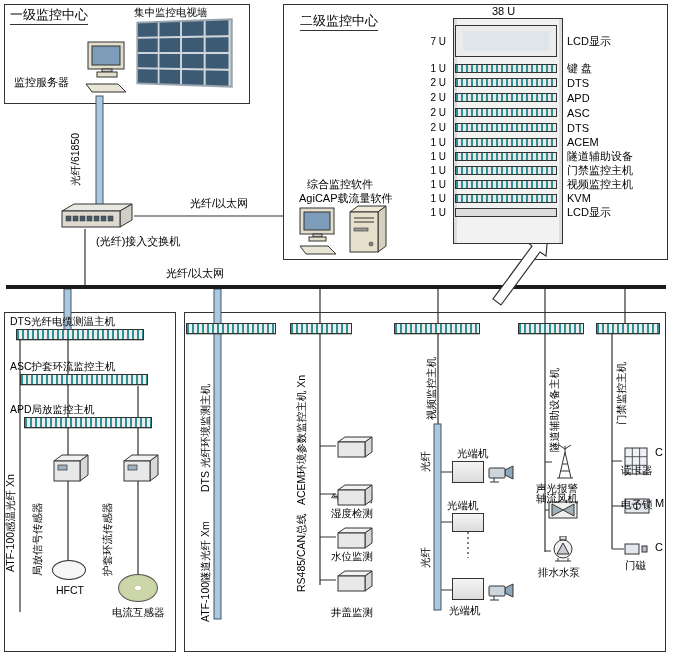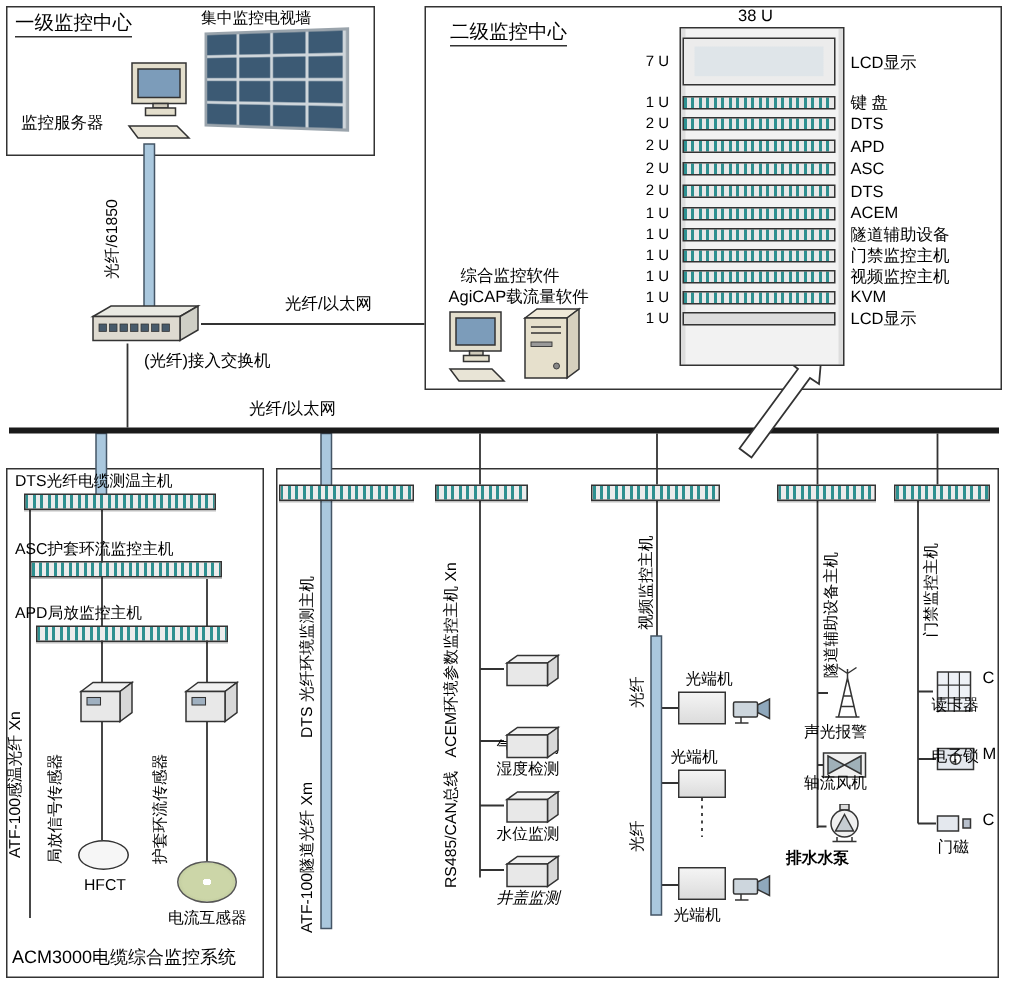--- a/index.html
+++ b/index.html
@@ -212,21 +212,20 @@
       <rect x="4" y="8" width="26" height="20" fill="#e8e8e8" stroke="#333"></rect>
       <rect x="8" y="12" width="9" height="5" fill="#9fb0c0" stroke="#333" stroke-width="0.7"></rect>
     </svg>
   </div>
   <div class="vlabel s10" style="left:32px;top:576px;">局放信号传感器</div>
   <div class="vlabel s10" style="left:102px;top:576px;">护套环流传感器</div>
   <div class="ellipse" style="left:52px;top:560px;width:34px;height:20px;"></div>
   <div class="lbl s10" style="left:56px;top:584px;">HFCT</div>
   <div class="disc" style="left:118px;top:574px;width:40px;height:28px;"></div>
   <div class="lbl s10" style="left:112px;top:606px;">电流互感器</div>
-  <div class="lbl s12" style="left:8px;top:632px;">ACM3000电缆综合监控系统</div>
 
   <div class="lbl s12" style="left:390px;top:664px;font-style:italic;">电缆隧道内</div>
 
   <div class="devbar" style="left:186px;top:323px;width:90px;"></div>
   <div class="vlabel s10" style="left:200px;top:492px;">DTS 光纤环境监测主机</div>
   <div class="vlabel s10" style="left:200px;top:622px;">ATF-100隧道光纤 Xm</div>
 
   <div class="devbar" style="left:290px;top:323px;width:62px;"></div>
   <div class="vlabel s10" style="left:296px;top:505px;">ACEM环境参数监控主机 Xn</div>
   <div class="vlabel s10" style="left:296px;top:592px;">RS485/CAN总线</div>
@@ -255,21 +254,21 @@
       </svg>
   </div>
   <div class="lbl s10" style="left:331px;top:550px;">水位监测</div>
   <div class="ico" style="left:336px;top:570px;">
     <svg width="38" height="22" viewBox="0 0 38 22">
         <polygon points="2,6 9,1 36,1 29,6" fill="#f2f2f2" stroke="#333"></polygon>
         <polygon points="29,6 36,1 36,16 29,21" fill="#d8d8d8" stroke="#333"></polygon>
         <rect x="2" y="6" width="27" height="15" fill="#e8e8e8" stroke="#333"></rect>
       </svg>
   </div>
-  <div class="lbl s10" style="left:331px;top:593px;font-style:italic;">井盖监测</div>
+  <div class="lbl s10" style="left:331px;top:606px;">井盖监测</div>
 
   <div class="devbar" style="left:394px;top:323px;width:86px;"></div>
   <div class="vlabel s10" style="left:426px;top:420px;">视频监控主机</div>
   <div class="vlabel s10" style="left:420px;top:472px;">光纤</div>
   <div class="vlabel s10" style="left:420px;top:568px;">光纤</div>
 
   <div class="lbl s10" style="left:457px;top:447px;">光端机</div>
   <div class="optbox" style="left:452px;top:461px;width:32px;height:22px;"></div>
   <div class="ico" style="left:487px;top:463px;">
     <svg width="28" height="20" viewBox="0 0 28 20">
@@ -302,32 +301,32 @@
     </svg>
   </div>
   <div class="lbl s10" style="left:536px;top:482px;">声光报警</div>
   <div class="ico" style="left:548px;top:500px;">
     <svg width="30" height="20" viewBox="0 0 30 20">
         <rect x="1" y="2" width="28" height="16" fill="#f0f0f0" stroke="#333"></rect>
         <polygon points="4,4 15,10 4,16" fill="#9fb0b8" stroke="#333"></polygon>
         <polygon points="26,4 15,10 26,16" fill="#9fb0b8" stroke="#333"></polygon>
       </svg>
   </div>
-  <div class="lbl s10" style="left:536px;top:516px;text-align:right;">轴流风机</div>
+  <div class="lbl s10" style="left:536px;top:492px;text-align:right;">轴流风机</div>
   <div class="ico" style="left:550px;top:536px;">
     <svg width="26" height="28" viewBox="0 0 26 28">
         <rect x="10" y="0" width="6" height="4" fill="#ddd" stroke="#333"></rect>
         <circle cx="13" cy="13" r="9" fill="#f0f0f0" stroke="#333"></circle>
         <polygon points="7,18 19,18 13,7" fill="#c6ccd2" stroke="#333"></polygon>
         <line x1="8" y1="22" x2="8" y2="25" stroke="#333"></line>
         <line x1="18" y1="22" x2="18" y2="25" stroke="#333"></line>
         <line x1="5" y1="25" x2="21" y2="25" stroke="#333"></line>
       </svg>
   </div>
-  <div class="lbl s10" style="left:524px;top:566px;font-weight:bold;">排水水泵</div>
+  <div class="lbl s10" style="left:538px;top:566px;">排水水泵</div>
 
   <div class="devbar" style="left:596px;top:323px;width:64px;"></div>
   <div class="vlabel s10" style="left:616px;top:425px;">门禁监控主机</div>
   <div class="ico" style="left:622px;top:446px;">
     <svg width="28" height="30" viewBox="0 0 28 30">
         <rect x="3" y="2" width="22" height="26" fill="#eef1f6" stroke="#333"></rect>
         <line x1="10.3" y1="2" x2="10.3" y2="28" stroke="#333" stroke-width="0.8"></line>
         <line x1="17.6" y1="2" x2="17.6" y2="28" stroke="#333" stroke-width="0.8"></line>
         <line x1="3" y1="10.7" x2="25" y2="10.7" stroke="#333" stroke-width="0.8"></line>
         <line x1="3" y1="19.3" x2="25" y2="19.3" stroke="#333" stroke-width="0.8"></line>

